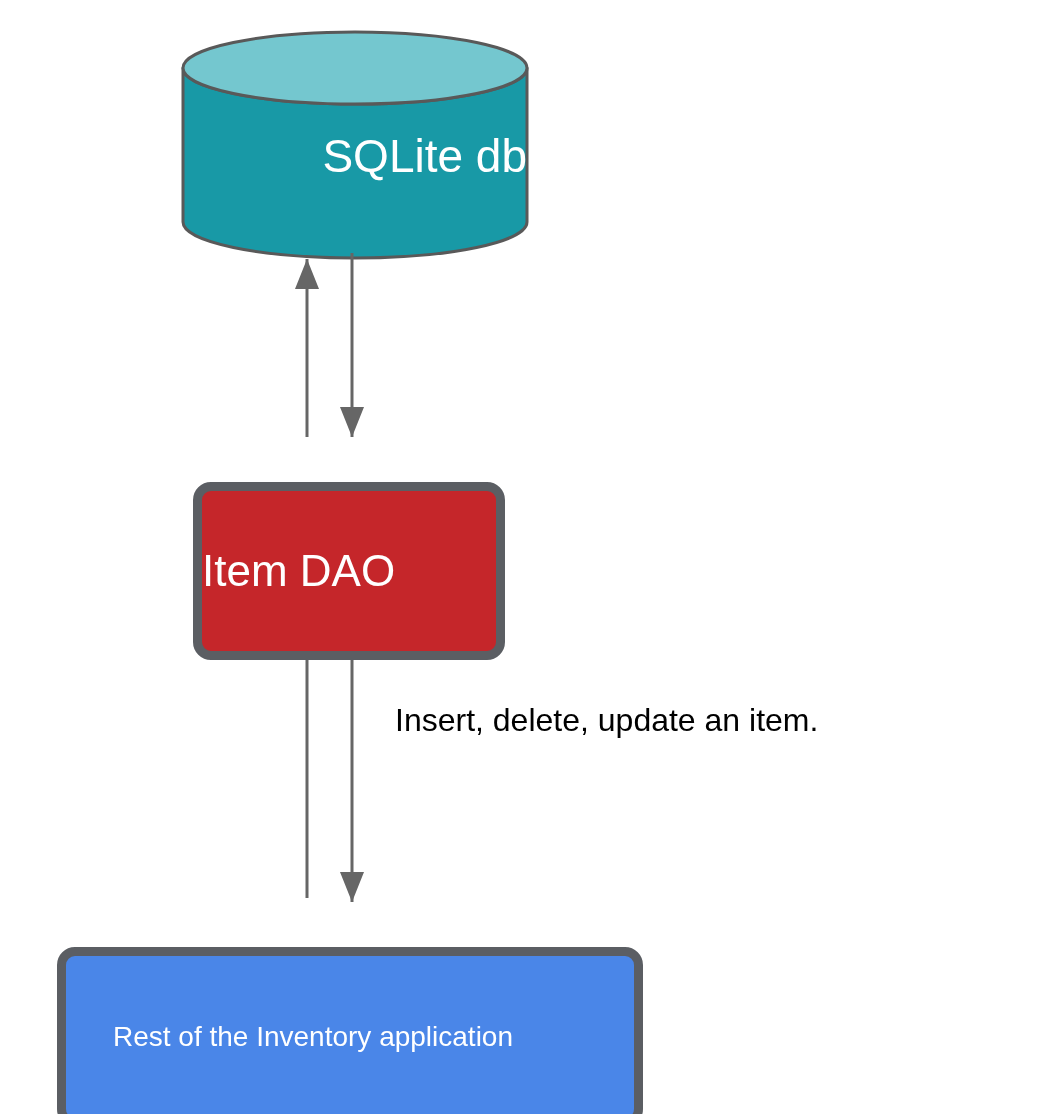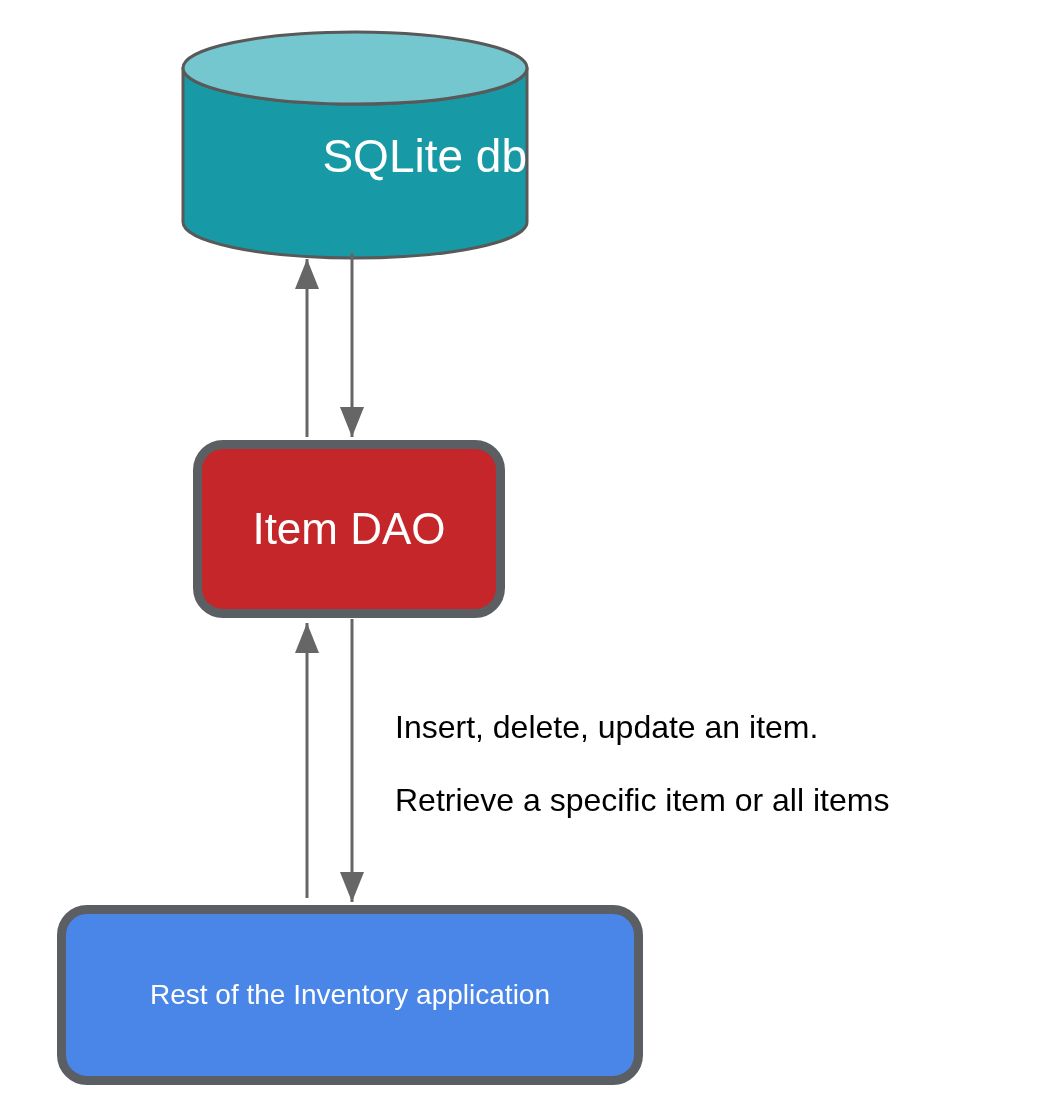--- a/index.html
+++ b/index.html
@@ -46,26 +46,27 @@
     width: 344px;
     text-align: right;
     font-size: 46px;
     line-height: 60px;
     color: var(--c-node_text);
   }
   .node-box {
     position: absolute;
     box-sizing: border-box;
     border: 9px solid var(--c-box_border);
-    border-radius: 30px;
+    border-radius: 18px;
     display: flex;
     align-items: center;
-    justify-content: center;
+    justify-content: flex-start;
     text-align: center;
     color: var(--c-node_text);
+    margin-top: 42px;
   }
   .dao-box {
     left: 193px;
     top: 440px;
     width: 312px;
     height: 178px;
     background: var(--fill-dao);
     font-size: 44px;
   }
   .app-box {
@@ -81,21 +82,21 @@
   .edge-label {
     position: absolute;
     left: 395px;
     top: 694px;
     color: var(--c-label_text);
     font-size: 32px;
     line-height: 36px;
     white-space: nowrap;
   }
   .edge-label p {
-    margin: 15px 0 37px 0;
+    margin: 8px 0 37px 0;
   }
 </style>
 </head>
 <body>
 
 <div class="canvas">
 
   <svg class="layer" viewBox="0 0 1050 1114" xmlns="http://www.w3.org/2000/svg">
     <defs>
       <marker id="arrowhead" viewBox="0 0 10 10" refX="10" refY="5" markerWidth="10" markerHeight="10" orient="auto">
@@ -118,16 +119,15 @@
   <div class="node-box dao-box">
     <span>Item DAO</span>
   </div>
 
   <div class="node-box app-box">
     <span>Rest of the Inventory application</span>
   </div>
 
   <div class="edge-label">
     <p>Insert, delete, update an item.</p>
-    <p>Retrieve a specific item or all items</p>
   </div>
 
 </div>
 
 </body></html>

